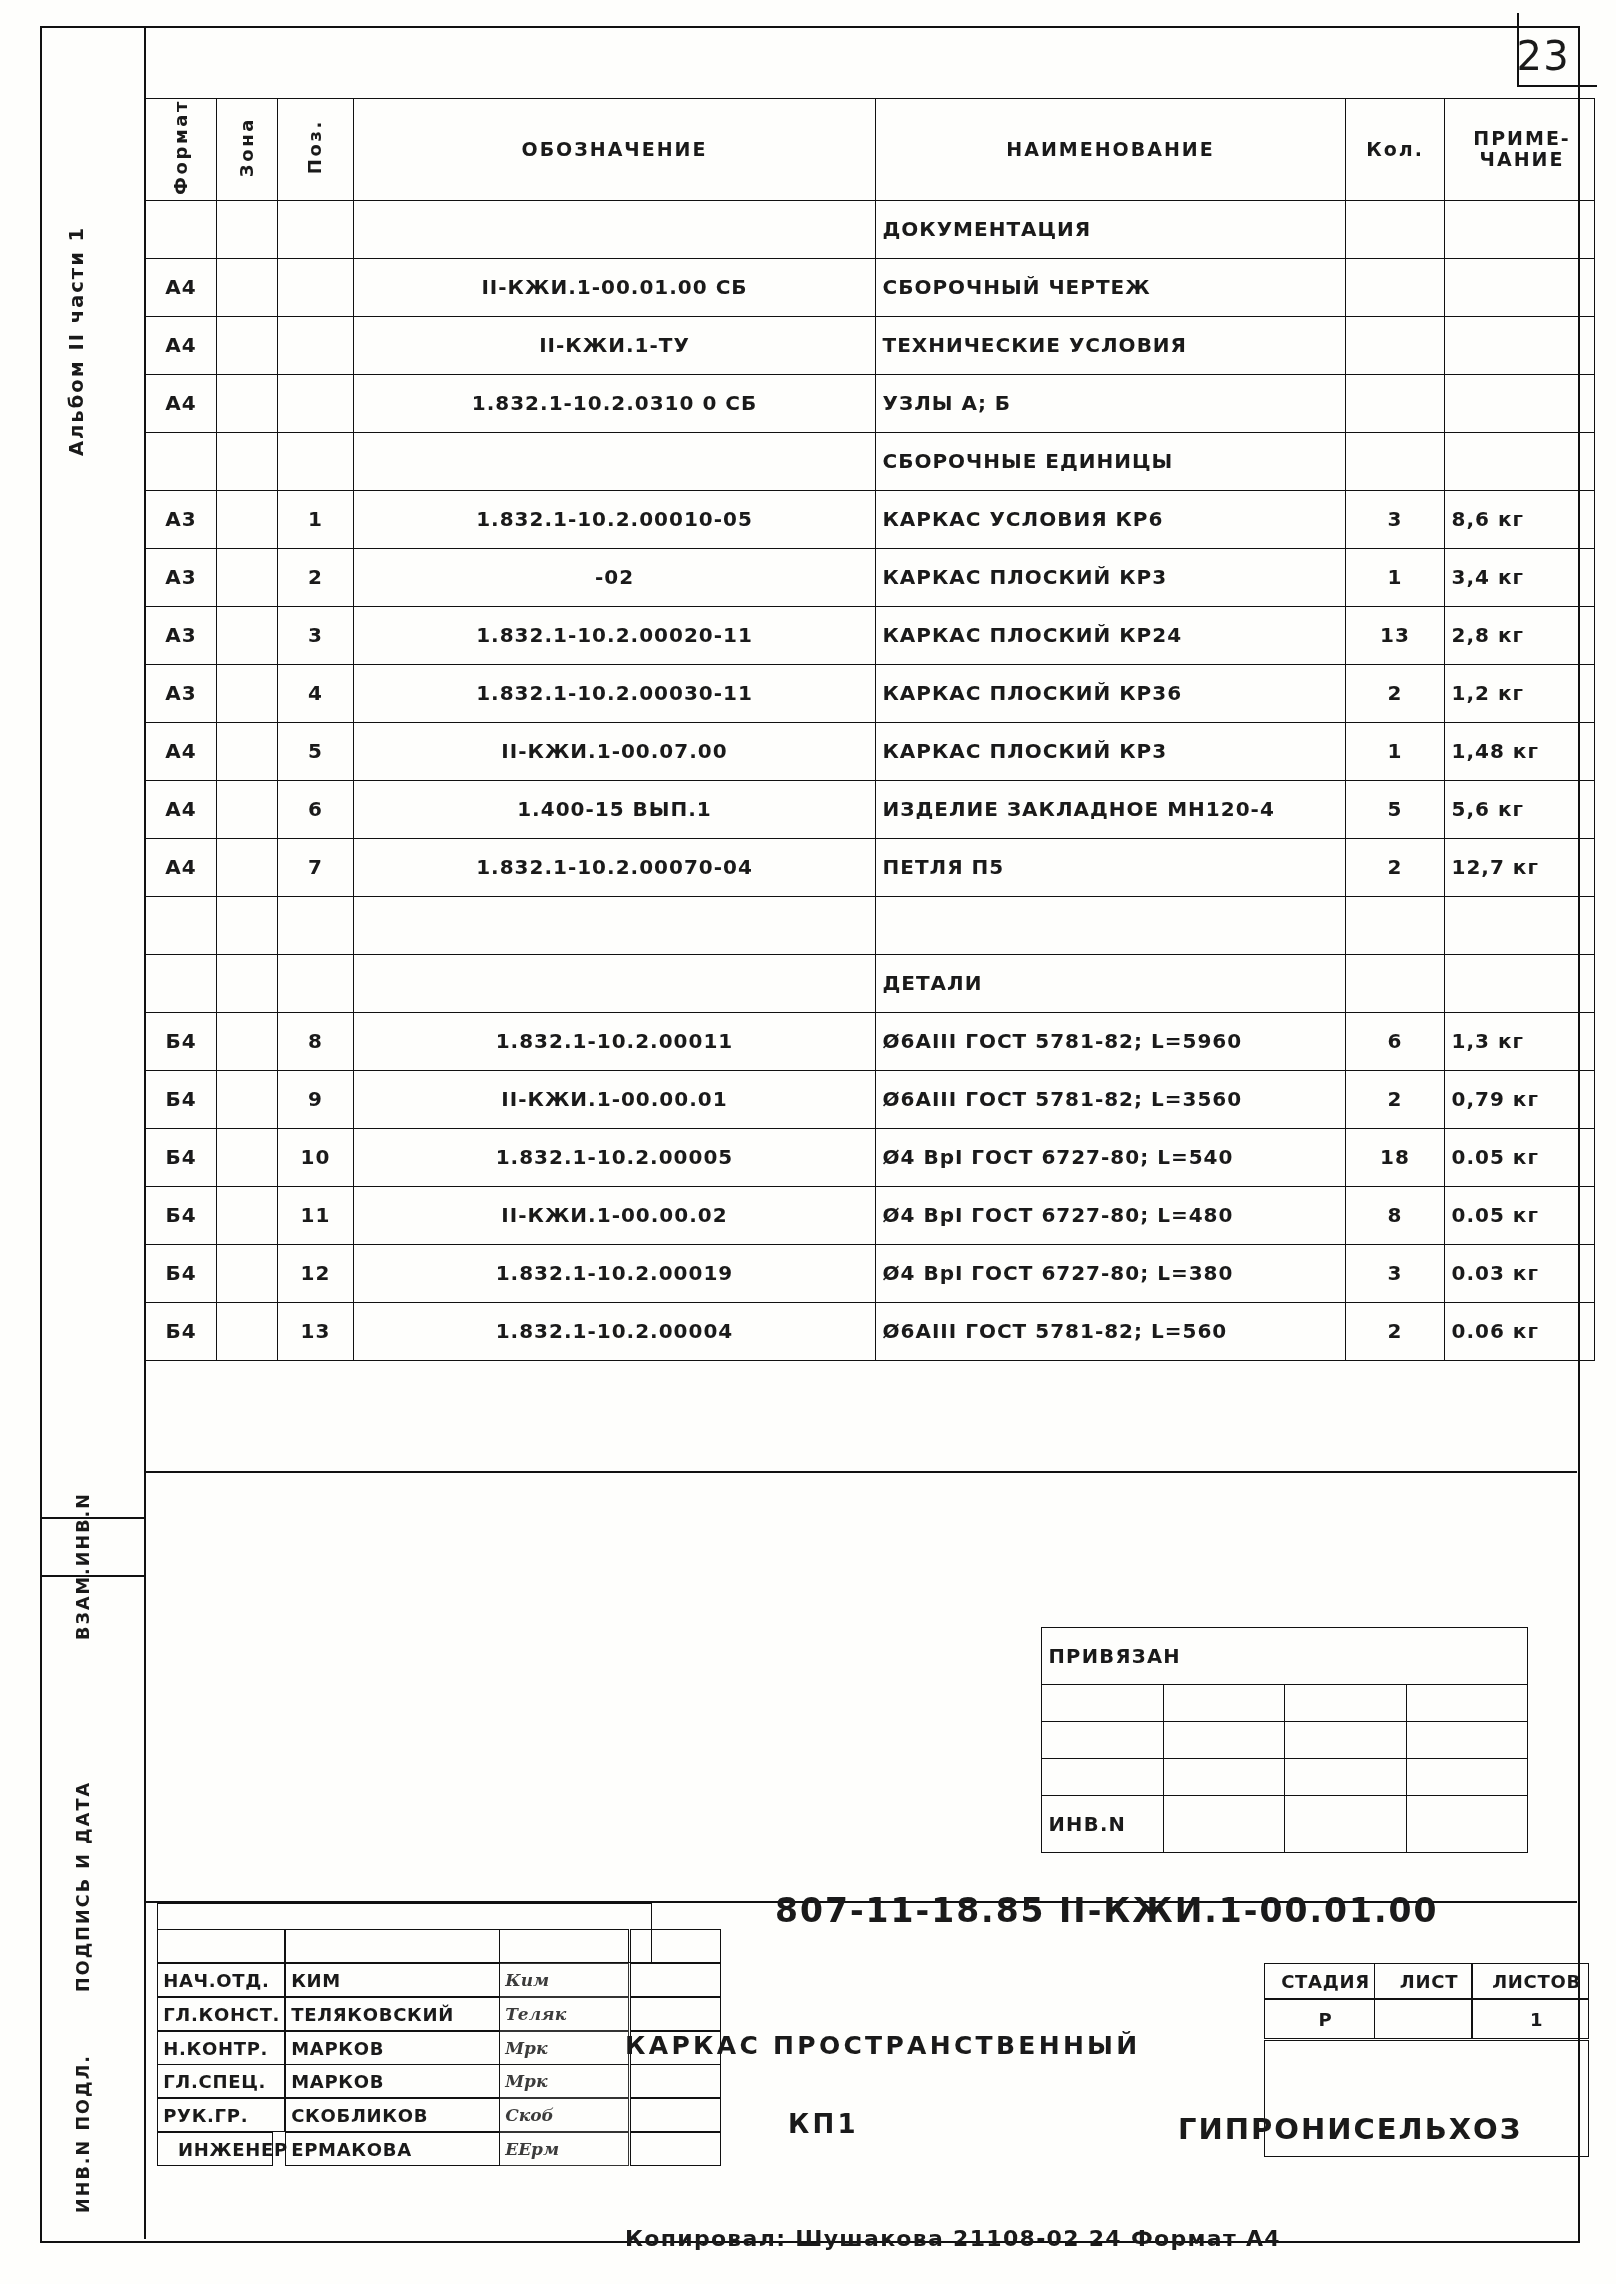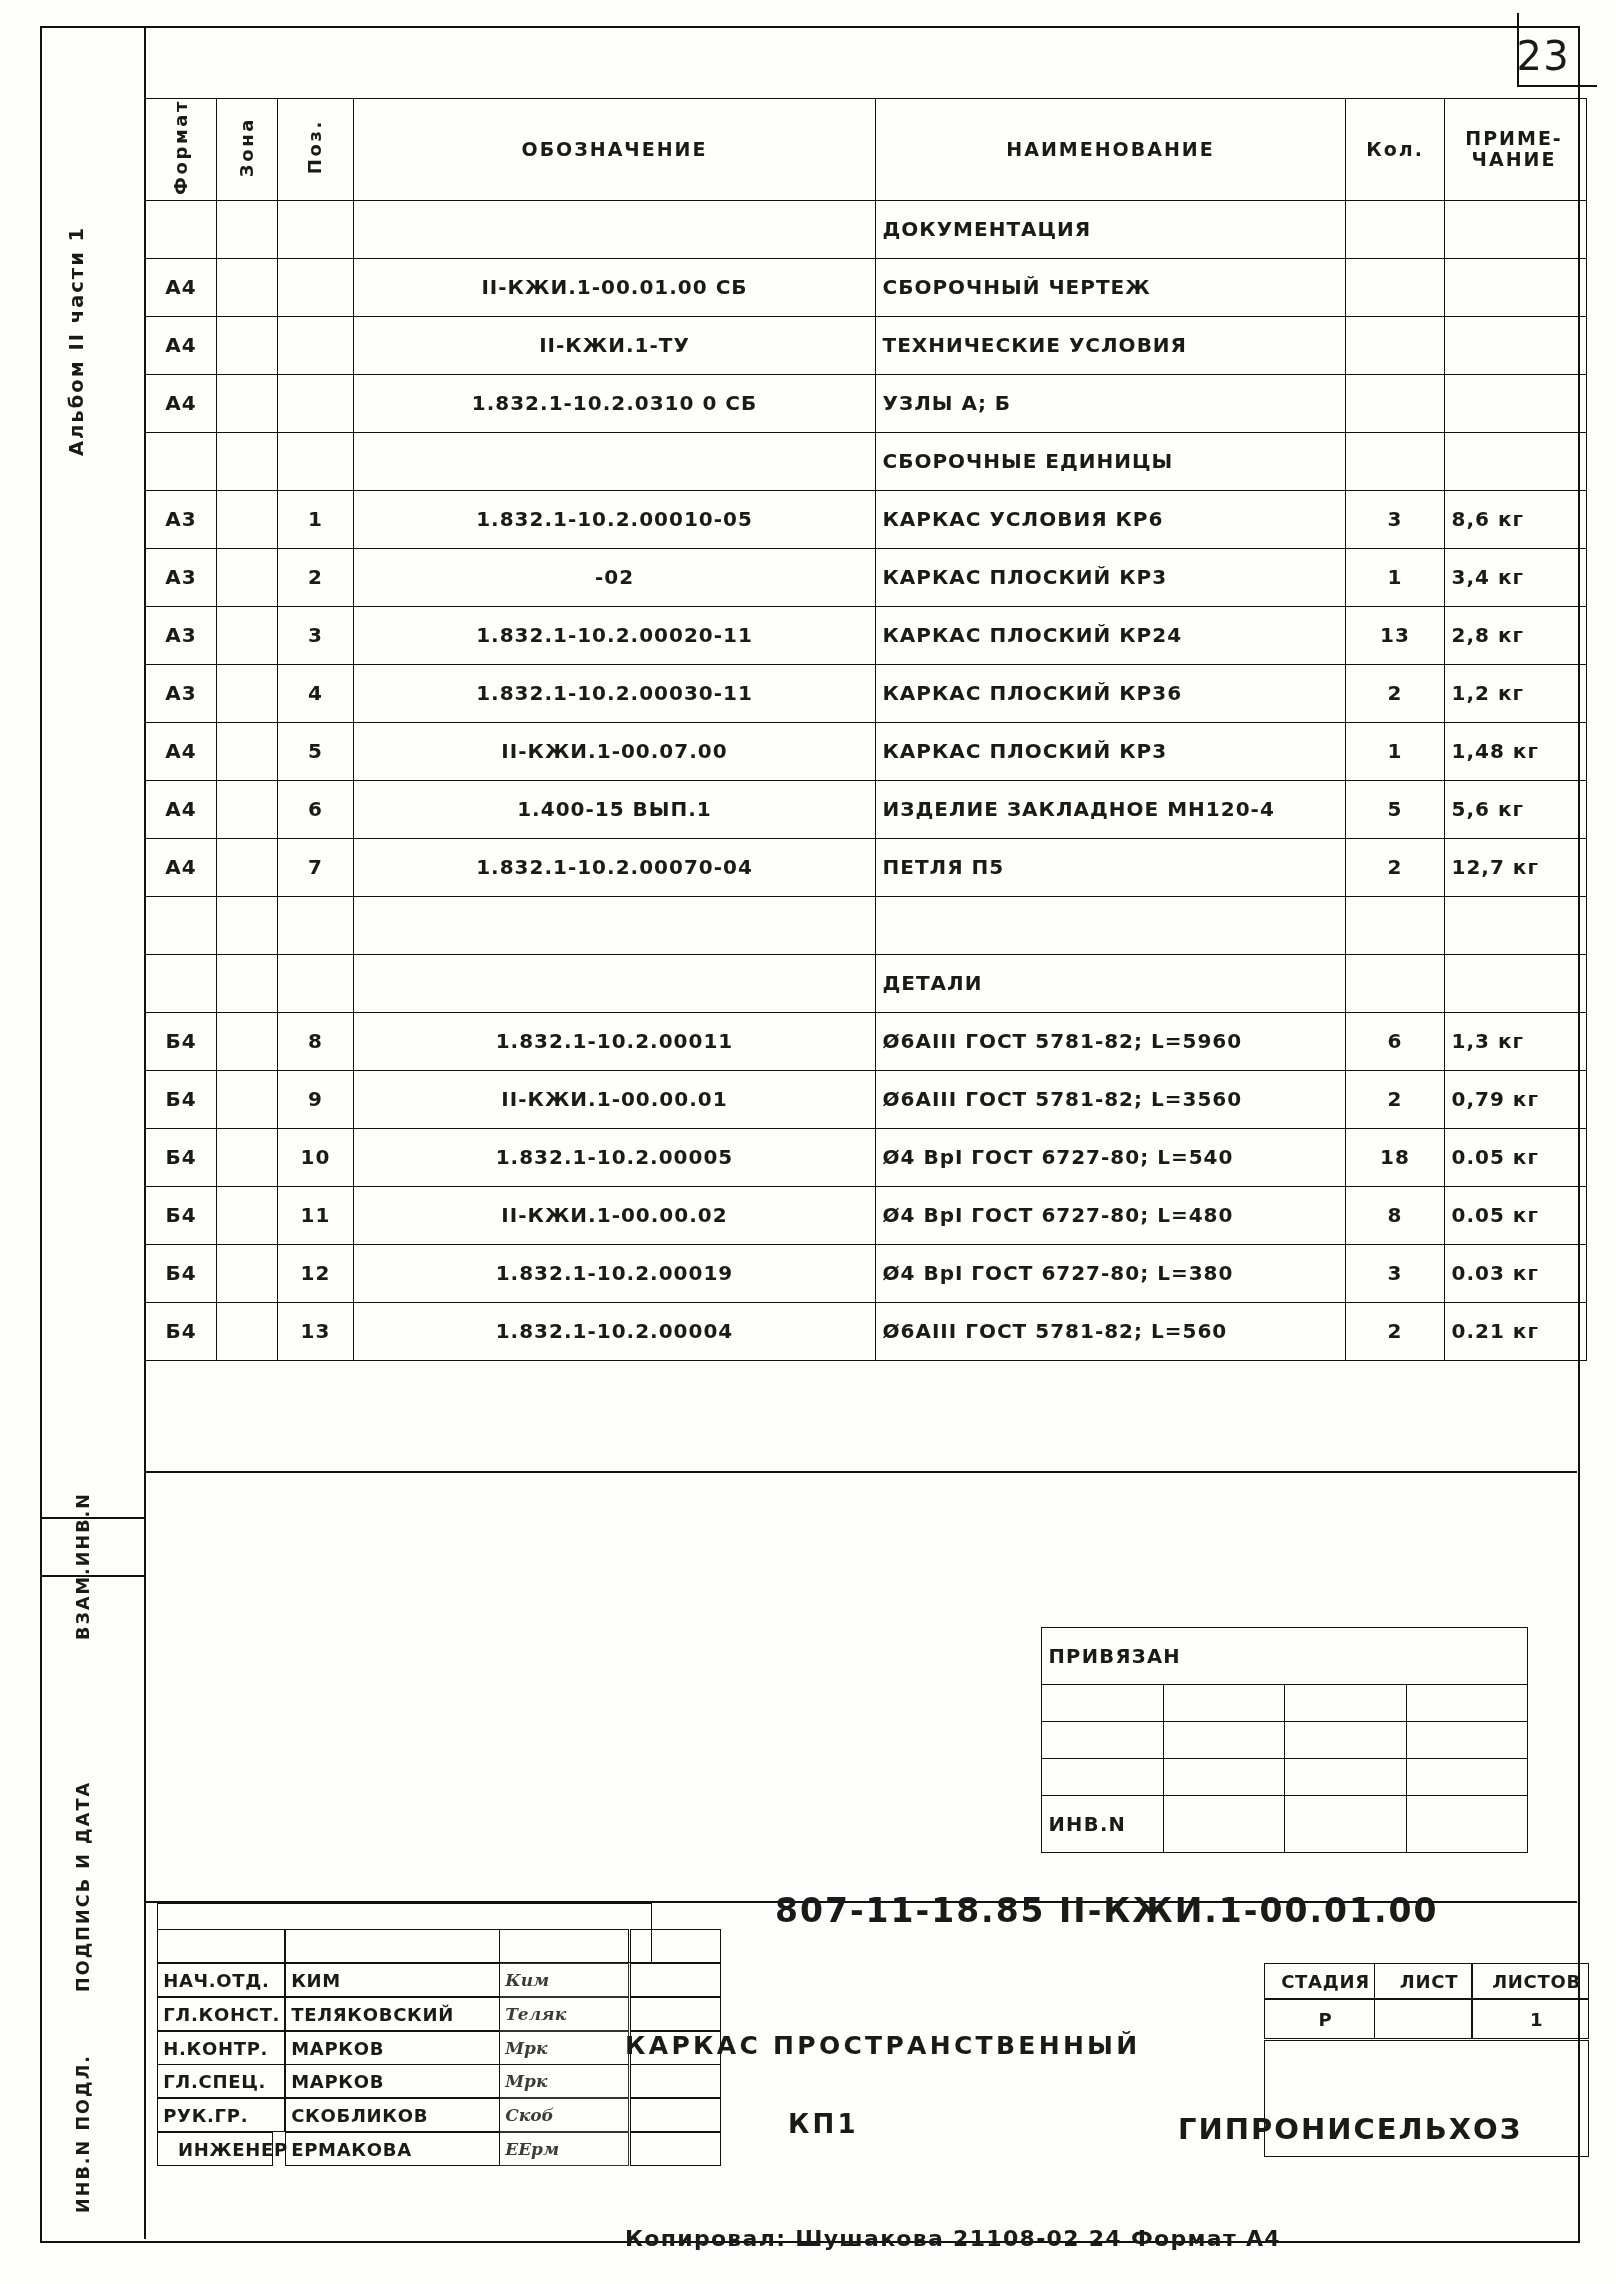--- a/index.html
+++ b/index.html
@@ -216,21 +216,21 @@
 
   <table class="spec">
     <thead>
       <tr>
         <th class="c-format"><span class="vhead">Формат</span></th>
         <th class="c-zone"><span class="vhead">Зона</span></th>
         <th class="c-poz"><span class="vhead">Поз.</span></th>
         <th class="c-oboz">ОБОЗНАЧЕНИЕ</th>
         <th class="c-name" style="text-align:center">НАИМЕНОВАНИЕ</th>
         <th class="c-kol">Кол.</th>
-        <th class="c-prim" style="text-align:center;padding-left:4px">
+        <th class="c-prim" style="text-align:center;padding-left:12px">
           <div>ПРИМЕ-</div>
           <div>ЧАНИЕ</div>
         </th>
       </tr>
     </thead>
     <tbody id="spec-body">
         <tr>
           <td class="c-format"></td>
           <td class="c-zone"></td>
           <td class="c-poz"></td>
@@ -401,21 +401,21 @@
           <td class="c-kol">3</td>
           <td class="c-prim">0.03 кг</td>
         </tr>
         <tr>
           <td class="c-format">Б4</td>
           <td class="c-zone"></td>
           <td class="c-poz">13</td>
           <td class="c-oboz">1.832.1-10.2.00004</td>
           <td class="c-name">Ø6АIII ГОСТ 5781-82; L=560</td>
           <td class="c-kol">2</td>
-          <td class="c-prim">0.21 кг</td>
+          <td class="c-prim">0.06 кг</td>
         </tr>
       </tbody>
   </table>
 
   <div class="lower-left-box"></div>
 
   <table class="priv">
     <tbody>
         <tr>
       <td class="tall" colspan="4">ПРИВЯЗАН</td>

